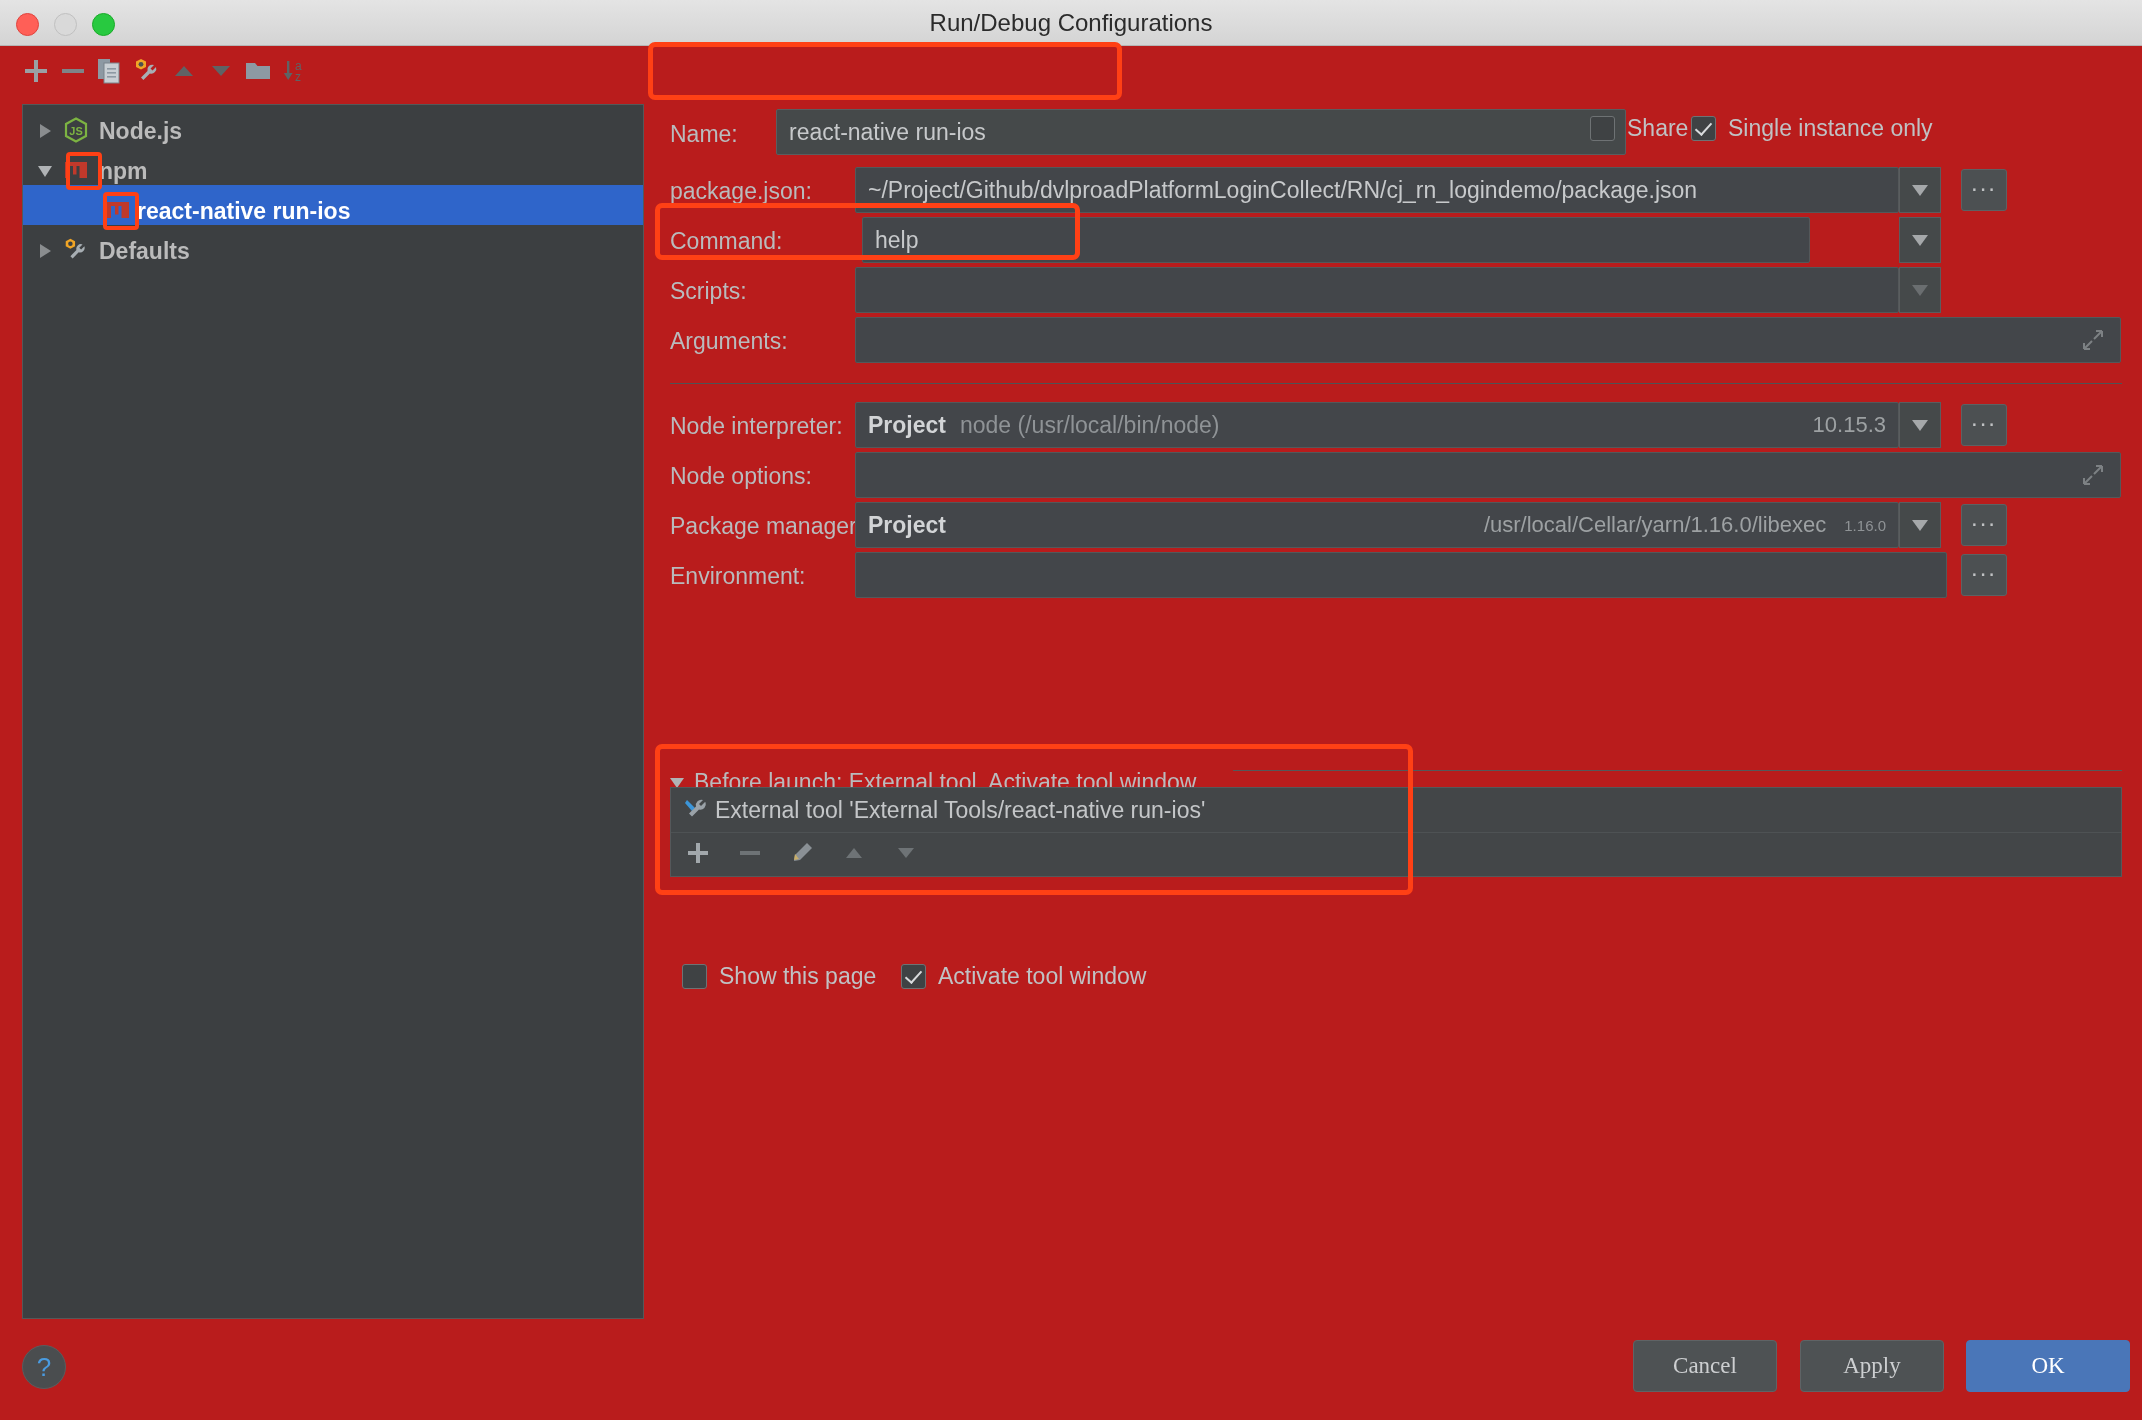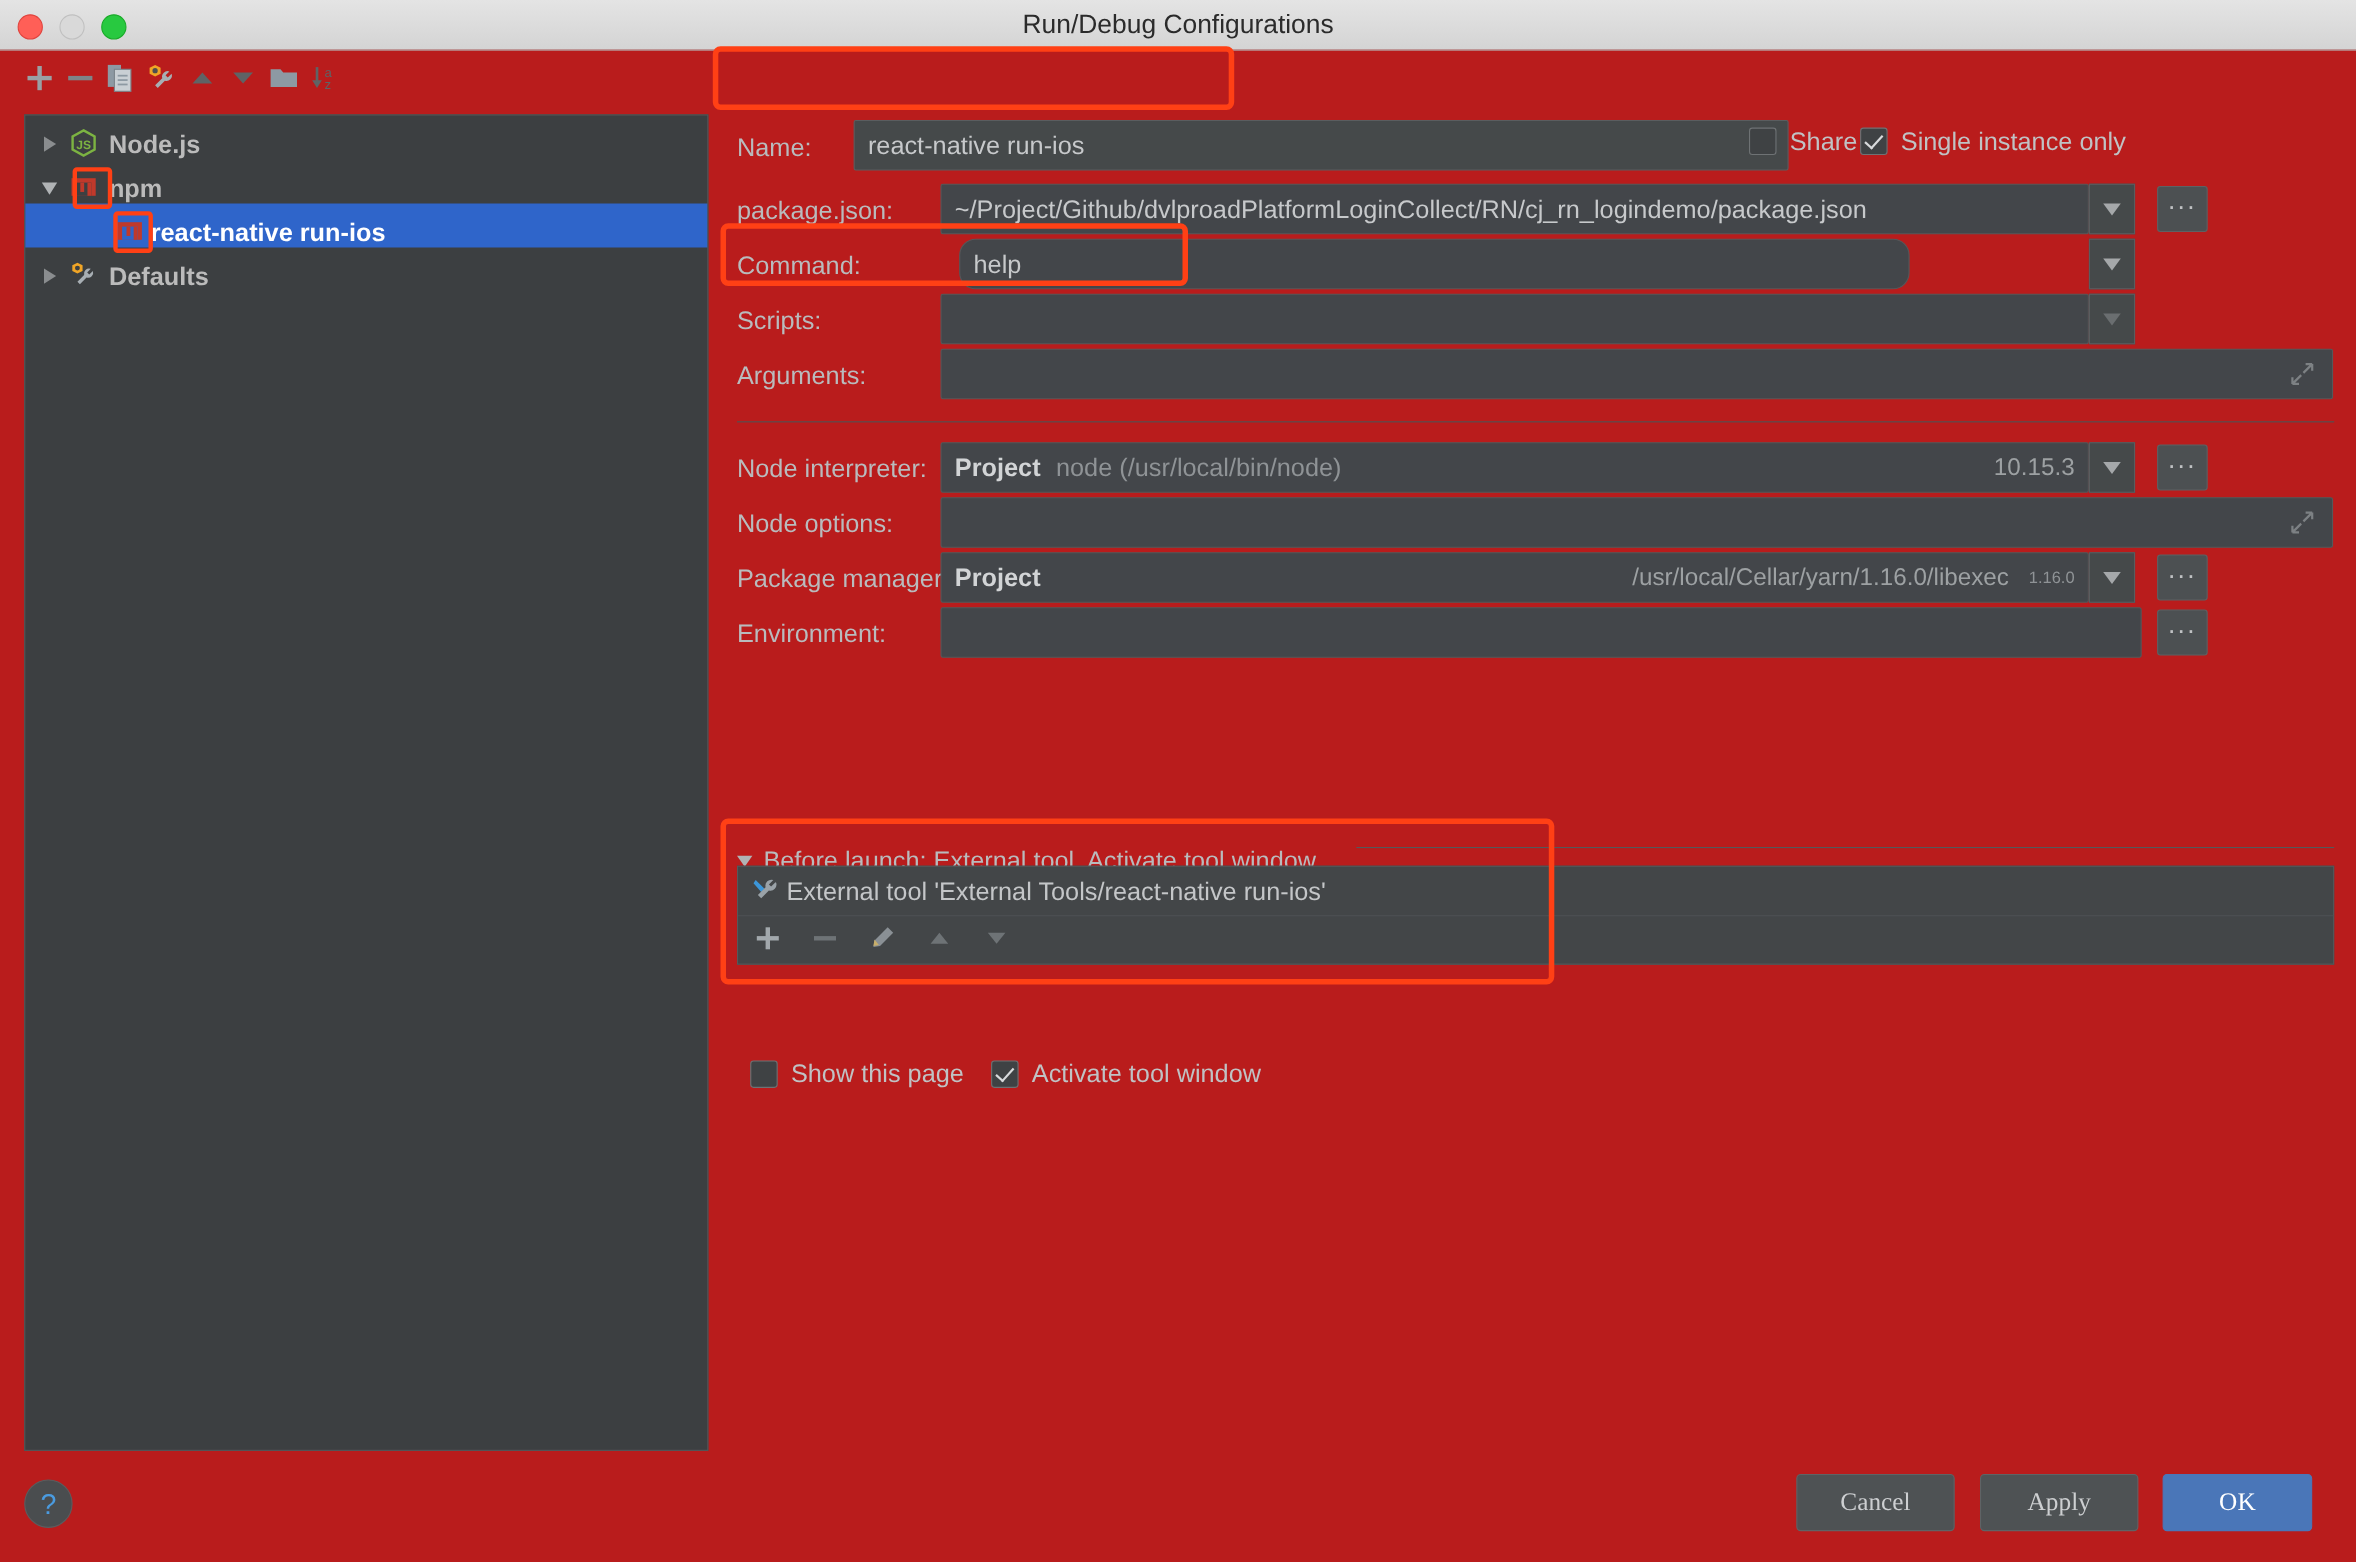--- a/index.html
+++ b/index.html
@@ -470,21 +470,21 @@
       <span class="val">~/Project/Github/dvlproadPlatformLoginCollect/RN/cj_rn_logindemo/package.json</span>
     </div>
     <div class="combo-arrow" style="left:1251px; top:122px; height:46px;">
       <span class="caret"></span>
     </div>
     <div class="ellipsis-btn" style="left:1313px; top:124px;">
       <span>...</span>
     </div>
 
     <div class="row-label" style="left:22px; top:183px;">Command:</div>
-    <div class="field flat" style="left:224px; top:172px; width:864px; height:46px;border-radius:15px;">
+    <div class="field flat" style="left:214px; top:172px; width:948px; height:46px;">
       <span class="val">help</span>
     </div>
     <div class="combo-arrow" style="left:1251px; top:172px; height:46px;">
       <span class="caret"></span>
     </div>
 
     <div class="row-label" style="left:22px; top:233px;">Scripts:</div>
     <div class="field flat" style="left:207px; top:222px; width:1044px; height:46px;">
       <span class="val"></span>
     </div>
@@ -620,21 +620,21 @@
 
   <div class="help-btn">
     <span>?</span>
   </div>
   <div class="dlg-btn" style="left:1633px; top:1340px; width:144px;">
     <span>Cancel</span>
   </div>
   <div class="dlg-btn" style="left:1800px; top:1340px; width:144px;">
     <span>Apply</span>
   </div>
-  <div class="dlg-btn primary" style="left:1966px; top:1340px; width:136px;">
+  <div class="dlg-btn primary" style="left:1966px; top:1340px; width:164px;">
     <span>OK</span>
   </div>
 
   <div class="redbox" style="left:648px; top:42px; width:474px; height:58px;"></div>
   <div class="redbox thin" style="left:66px; top:152px; width:36px; height:38px;"></div>
   <div class="redbox thin" style="left:103px; top:192px; width:36px; height:38px;"></div>
   <div class="redbox" style="left:655px; top:203px; width:425px; height:57px;"></div>
   <div class="redbox" style="left:655px; top:744px; width:758px; height:151px;"></div>
 
 </div>

